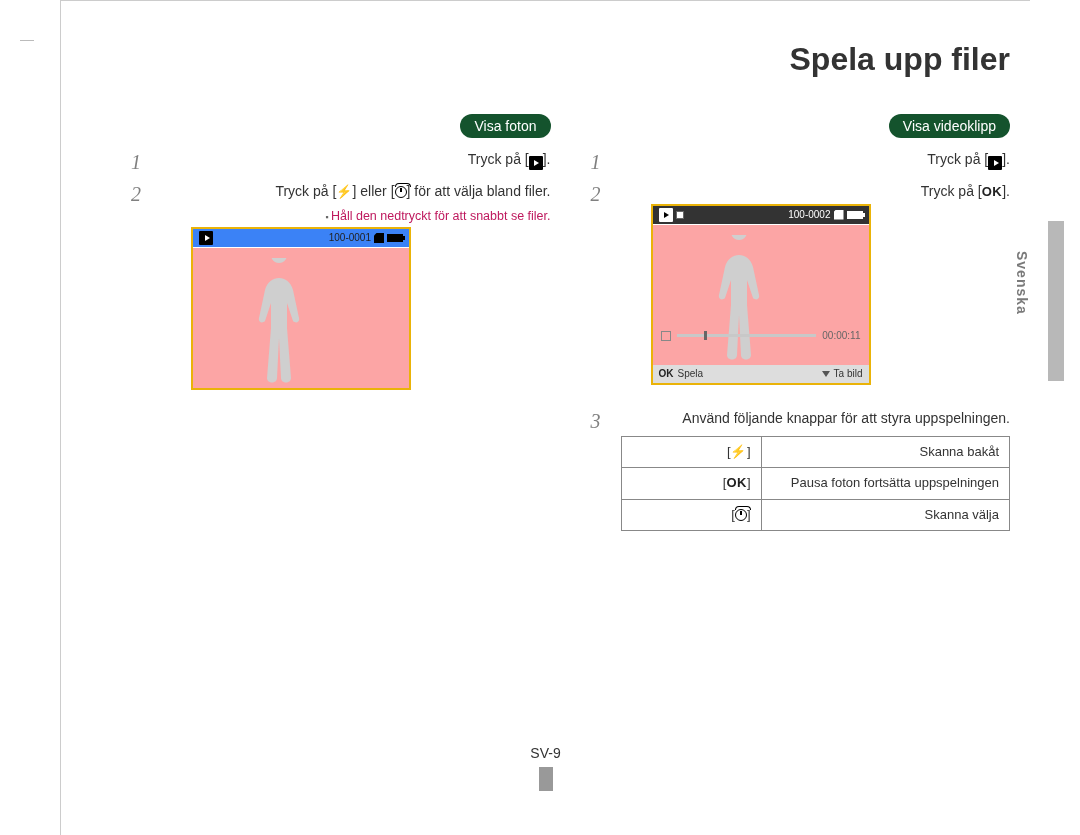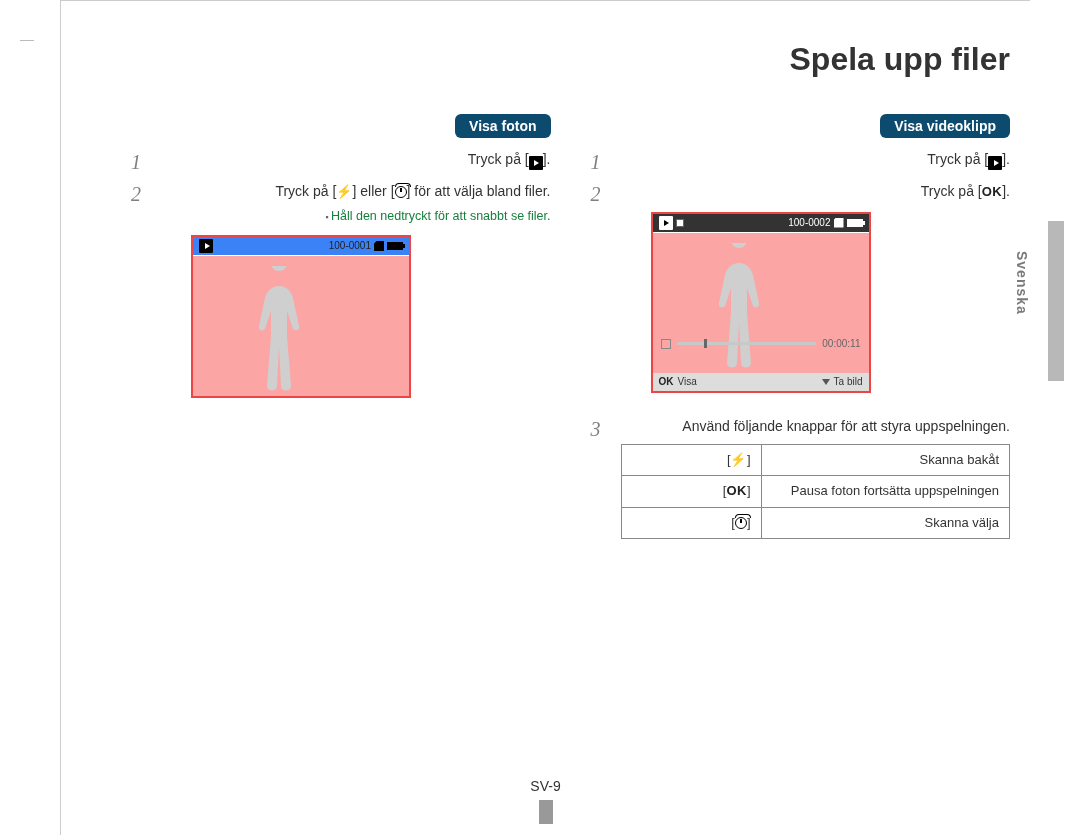--- a/index.html
+++ b/index.html
@@ -32,26 +32,26 @@
     color: #333;
     margin-bottom: 36px;
   }
   .two-col {
     display: flex;
     gap: 40px;
   }
   .col { flex: 1 1 0; }
   .section-label {
     display: inline-block;
-    background: #0c4a6e;
+    background: #14532d;
     color: #fff;
     font-size: 14px;
-    font-weight: bold;
+    font-weight: normal;
     padding: 4px 14px;
-    border-radius: 6px;
+    border-radius: 12px;
     margin-bottom: 12px;
   }
   ol.steps {
     list-style: none;
     counter-reset: step;
   }
   ol.steps > li {
     position: relative;
     padding-left: 30px;
     padding-bottom: 12px;
@@ -64,21 +64,21 @@
     left: 0;
     top: -2px;
     font-style: italic;
     font-family: Georgia, "Times New Roman", serif;
     font-size: 20px;
     color: #808080;
   }
   .substep {
     margin-top: 6px;
     font-size: 12.5px;
-    color: #15803d;
+    color: #be185d;
   }
   .substep::before {
     content: "▪ ";
     font-size: 9px;
     color: #666;
   }
   .bold { font-weight: bold; color:#222; }
   .icon-box {
     display: inline-flex;
     align-items: center;
@@ -125,22 +125,22 @@
     left:-1px; top:-4px;
     width:14px;height:3px;
     border:1.5px solid #000;
     border-bottom:none;
     border-radius:4px 4px 0 0;
   }
 
   
   .screen {
     width: 220px;
-    border: 2px solid #ef4444;
-    margin: 10px 0 12px 30px;
+    border: 2px solid #eab308;
+    margin: 2px 0 12px 30px;
     background:#fff;
     position:relative;
   }
   .screen-topbar {
     display:flex;
     justify-content:space-between;
     align-items:center;
     padding: 2px 6px;
     background:#3b82f6;
     font-size:10px;
@@ -248,21 +248,21 @@
     right:-34px;
     top:-30px;
     width:16px;
     height:160px;
     background:#b8b8b8;
   }
 
   
   .footer{
     position:absolute;
-    bottom:11px;
+    bottom:44px;
     left:0;right:0;
     text-align:center;
     font-size:14px;
     color:#333;
   }
   .footer-bar{
     display:block;
     width:14px;height:24px;
     background:#999;
     margin:6px auto 0;
@@ -367,21 +367,21 @@
                 </div>
                 <div class="progress">
                   <span class="stop-sq"></span>
                   <span class="bar"></span>
                   <span>00:00:11</span>
                 </div>
               </div>
               <div class="screen-botbar">
                 <span class="half">
                   <span class="bold">OK</span>
-                  <span>Visa</span>
+                  <span>Spela</span>
                 </span>
                 <span class="half">
                   <span class="tri-down"></span>
                   <span>Ta bild</span>
                 </span>
               </div>
             </div>
           </li>
           <li>
             <span class="num">3</span>

